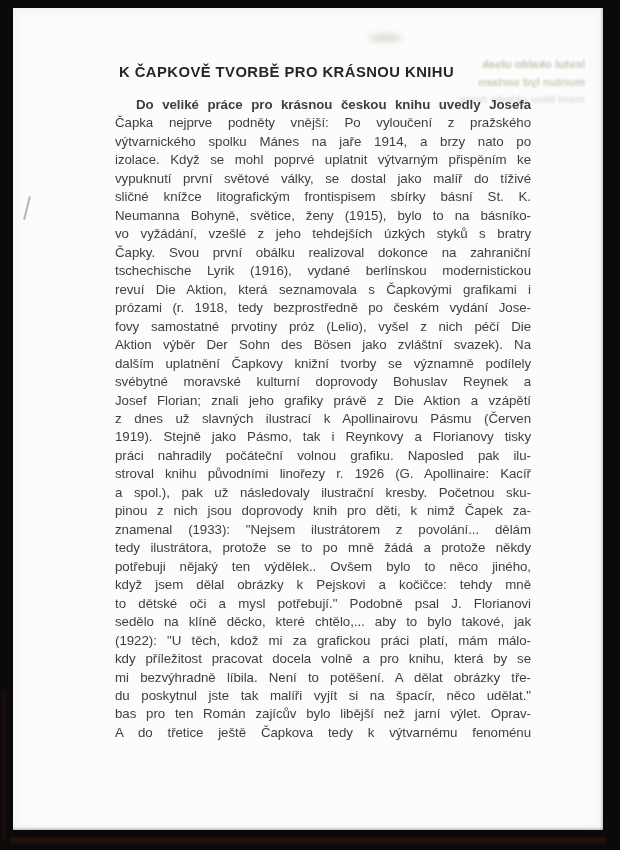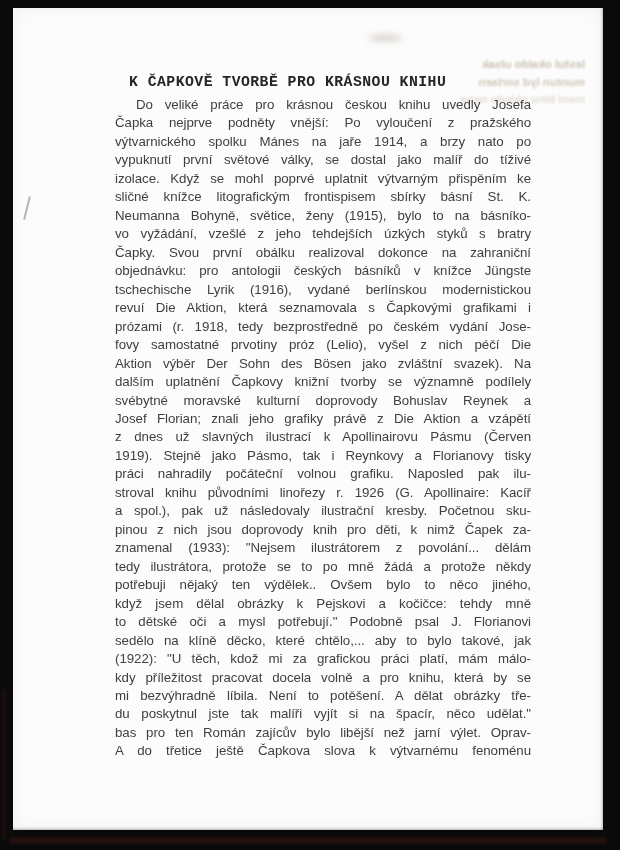--- a/index.html
+++ b/index.html
@@ -15,36 +15,36 @@
   }
   .page-edge-right{
     position:absolute;right:0;top:0;bottom:0;width:3px;
     background:linear-gradient(to left, rgba(0,0,0,0.18), rgba(0,0,0,0));
   }
   .page-edge-bottom{
     position:absolute;left:0;right:0;bottom:0;height:3px;
     background:linear-gradient(to top, rgba(0,0,0,0.22), rgba(0,0,0,0));
   }
   .title{
-    position:absolute;left:102px;top:52px;margin:14px;
+    position:absolute;left:102px;top:52px;margin:4px;
     font-size:14.8px;font-weight:bold;letter-spacing:0.45px;
-    color:#262626;white-space:nowrap;font-family:Liberation Mono, monospace;
+    color:#262626;white-space:nowrap;
   }
   .body-text{
     position:absolute;left:102px;top:88px;width:416px;
   }
   .line{
     font-size:13.3px;line-height:18.47px;height:18.47px;overflow:hidden;
     color:#3f3f3f;
     text-align:justify;
     text-align-last:justify;
     -moz-text-align-last:justify;
     letter-spacing:-0.05px;
   }
-  .line.first{text-indent:21px;}
+  .line.first{text-indent:21px;font-weight:bold;}
   
   .ghost{
     position:absolute;right:18px;top:48px;width:148px;
     transform:scaleX(-1);
     filter:blur(1.1px);
     color:#c3b8a6;
     font-weight:bold;font-size:11.5px;line-height:17.5px;
     text-align:left;pointer-events:none;
   }
   .ghost-line.g1{opacity:.85}
@@ -79,27 +79,26 @@
   </div>
   <div class="smudge"></div>
   <div class="scratch"></div>
 
   <h1 class="title">K ČAPKOVĚ TVORBĚ PRO KRÁSNOU KNIHU</h1>
 
   <div class="body-text" id="body-text">
       <div class="line first">Do veliké práce pro krásnou českou knihu uvedly Josefa</div>
       <div class="line">Čapka nejprve podněty vnější: Po vyloučení z pražského</div>
       <div class="line">výtvarnického spolku Mánes na jaře 1914, a brzy nato po</div>
+      <div class="line">izolace. Když se mohl poprvé uplatnit výtvarným přispěním ke</div>
       <div class="line">vypuknutí první světové války, se dostal jako malíř do tíživé</div>
-      <div class="line">izolace. Když se mohl poprvé uplatnit výtvarným přispěním ke</div>
       <div class="line">sličné knížce litografickým frontispisem sbírky básní St. K.</div>
       <div class="line">Neumanna Bohyně, světice, ženy (1915), bylo to na básníko-</div>
       <div class="line">vo vyžádání, vzešlé z jeho tehdejších úzkých styků s bratry</div>
       <div class="line">Čapky. Svou první obálku realizoval dokonce na zahraniční</div>
-      <div class="line">objednávku: pro antologii českých básníků v knížce Jüngste</div>
       <div class="line">tschechische Lyrik (1916), vydané berlínskou modernistickou</div>
       <div class="line">revuí Die Aktion, která seznamovala s Čapkovými grafikami i</div>
       <div class="line">prózami (r. 1918, tedy bezprostředně po českém vydání Jose-</div>
       <div class="line">fovy samostatné prvotiny próz (Lelio), vyšel z nich péčí Die</div>
       <div class="line">Aktion výběr Der Sohn des Bösen jako zvláštní svazek). Na</div>
       <div class="line">dalším uplatnění Čapkovy knižní tvorby se významně podílely</div>
       <div class="line">svébytné moravské kulturní doprovody Bohuslav Reynek a</div>
       <div class="line">Josef Florian; znali jeho grafiky právě z Die Aktion a vzápětí</div>
       <div class="line">z dnes už slavných ilustrací k Apollinairovu Pásmu (Červen</div>
       <div class="line">1919). Stejně jako Pásmo, tak i Reynkovy a Florianovy tisky</div>
@@ -111,21 +110,21 @@
       <div class="line">tedy ilustrátora, protože se to po mně žádá a protože někdy</div>
       <div class="line">potřebuji nějaký ten výdělek.. Ovšem bylo to něco jiného,</div>
       <div class="line">když jsem dělal obrázky k Pejskovi a kočičce: tehdy mně</div>
       <div class="line">to dětské oči a mysl potřebují." Podobně psal J. Florianovi</div>
       <div class="line">sedělo na klíně děcko, které chtělo,... aby to bylo takové, jak</div>
       <div class="line">(1922): "U těch, kdož mi za grafickou práci platí, mám málo-</div>
       <div class="line">kdy příležitost pracovat docela volně a pro knihu, která by se</div>
       <div class="line">mi bezvýhradně líbila. Není to potěšení. A dělat obrázky tře-</div>
       <div class="line">du poskytnul jste tak malíři vyjít si na špacír, něco udělat."</div>
       <div class="line">bas pro ten Román zajícův bylo libější než jarní výlet. Oprav-</div>
-      <div class="line">A do třetice ještě Čapkova slova k výtvarnému fenoménu</div>
+      <div class="line">A do třetice ještě Čapkova tedy k výtvarnému fenoménu</div>
     </div>
 
   <div class="page-edge-right"></div>
   <div class="page-edge-bottom"></div>
 </div>
 
 <div class="scan-strip-bottom"></div>
 <div class="scan-strip-left"></div>
 
 </body></html>

